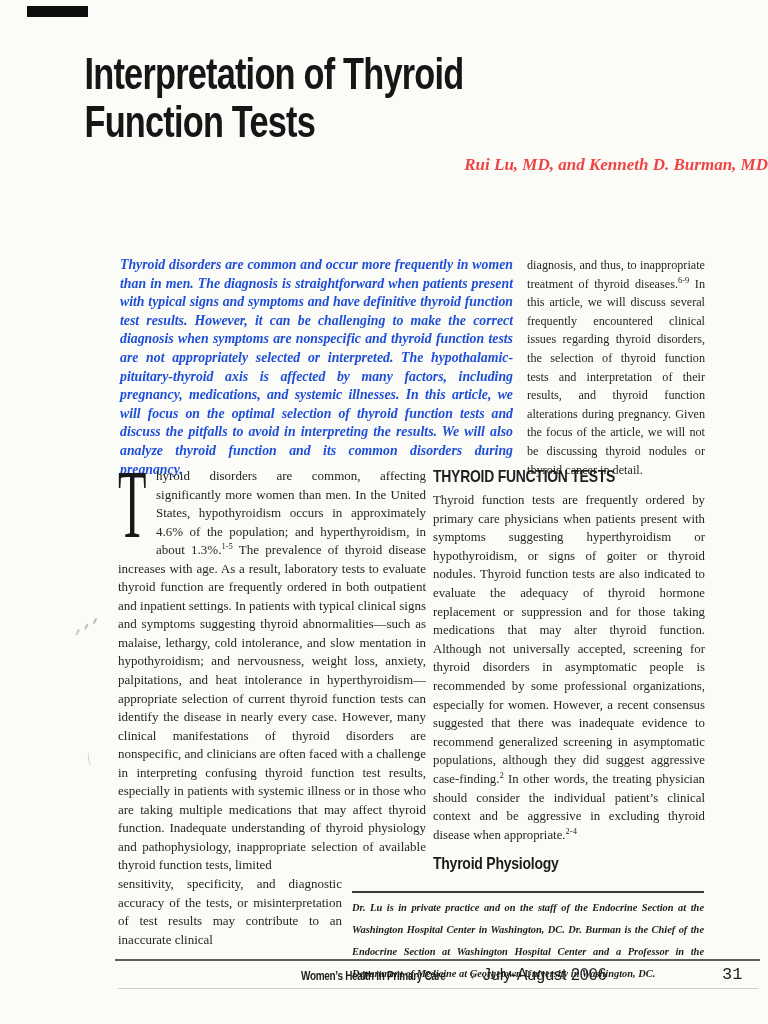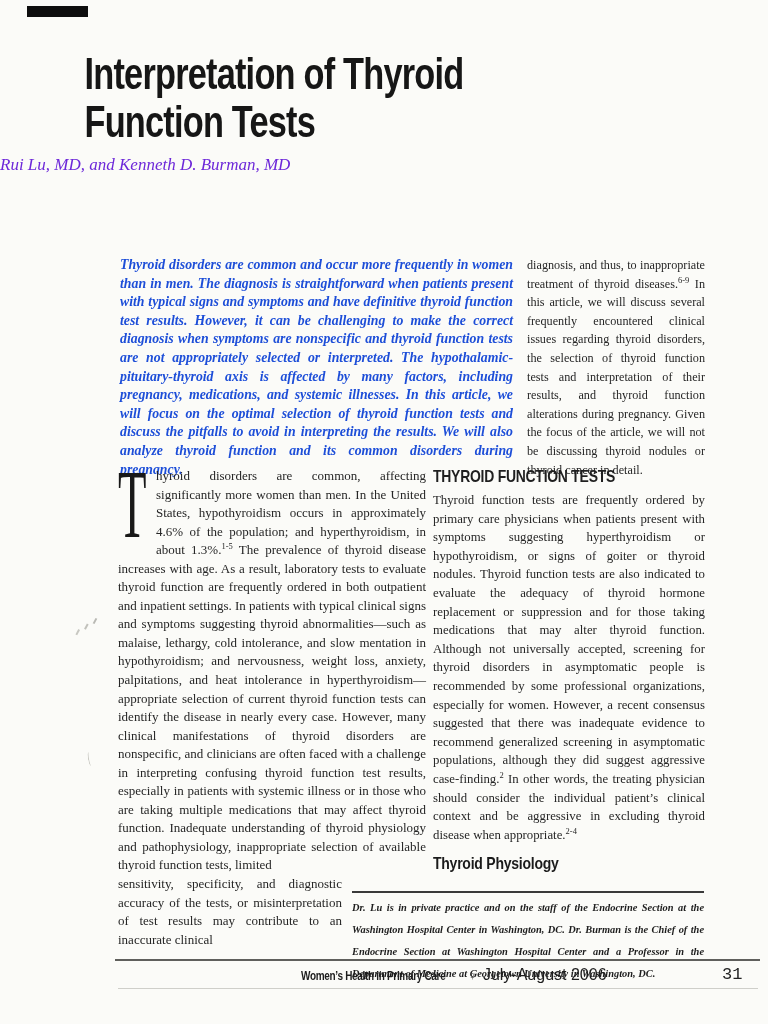--- a/index.html
+++ b/index.html
@@ -22,22 +22,22 @@
     font-family:"Liberation Sans", sans-serif;
     font-weight:bold;
     font-size:44px; line-height:48px;
     letter-spacing:-1px;
     color:#161616;
     transform:scaleX(0.78);
     transform-origin:center top;
     white-space:nowrap;
   }
   .byline {
-    position:absolute; left:0; top:155px; width:768px; text-align:left;
-    font-weight:normal; font-style:italic; font-size:17px; color:#6d28d9;
+    position:absolute; left:0; top:155px; width:768px; text-align:right;
+    font-weight:bold; font-style:italic; font-size:17px; color:#ef4444;
   }
   
   .abstract {
     position:absolute; left:120px; top:256px; width:393px;
     font-weight:bold; font-style:italic;
     font-size:13.8px; line-height:18.6px;
     text-align:justify; color:#1d4ed8;
   }
   
   .intro-right {

